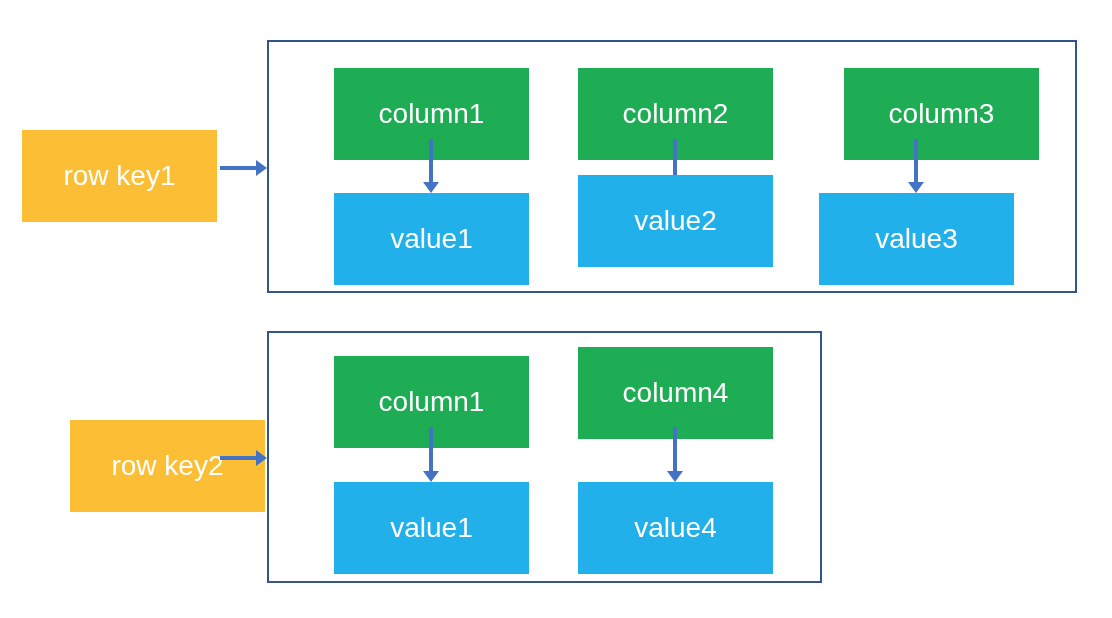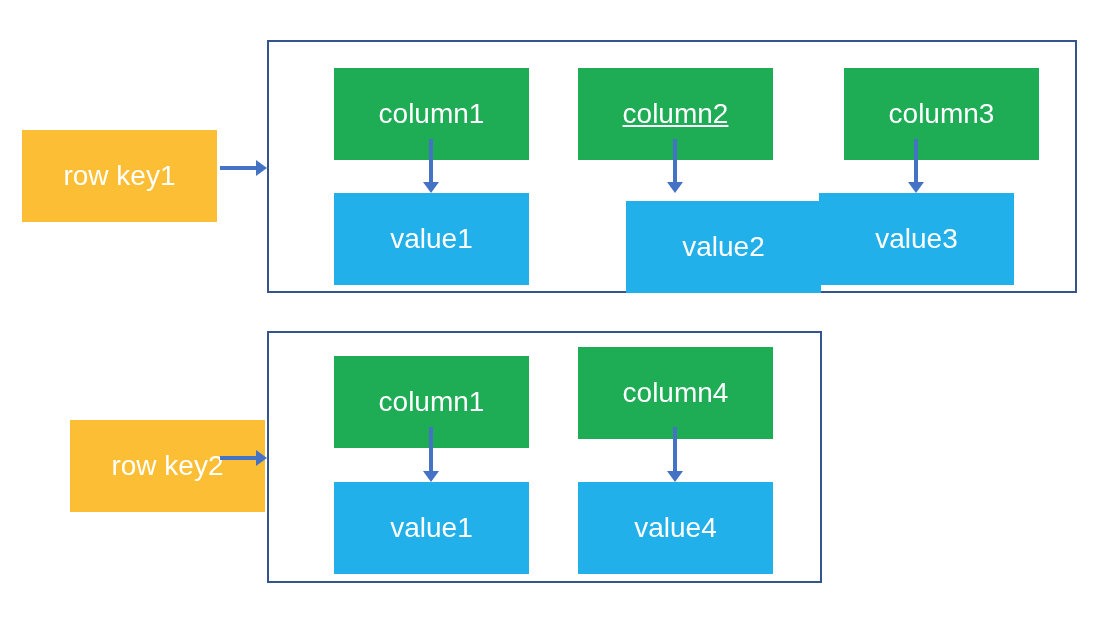--- a/index.html
+++ b/index.html
@@ -86,25 +86,25 @@
   <div class="container-box" style="left:267px; top:40px; width:810px; height:253px;"></div>
 
   <div class="box col-box" style="left:334px; top:68px;">
     <span>column1</span>
   </div>
   <div class="v-arrow" style="left:429px; top:139px; height:43px;"></div>
   <div class="box val-box" style="left:334px; top:193px;">
     <span>value1</span>
   </div>
 
-  <div class="box col-box" style="left:578px; top:68px;text-decoration:underline;">
+  <div class="box col-box" style="left:578px; top:68px;">
     <span>column2</span>
   </div>
   <div class="v-arrow" style="left:673px; top:139px; height:43px;"></div>
-  <div class="box val-box" style="left:578px; top:201px;margin-left:48px;">
+  <div class="box val-box" style="left:578px; top:175px;">
     <span>value2</span>
   </div>
 
   <div class="box col-box" style="left:844px; top:68px;">
     <span>column3</span>
   </div>
   <div class="v-arrow" style="left:914px; top:139px; height:43px;"></div>
   <div class="box val-box" style="left:819px; top:193px;">
     <span>value3</span>
   </div>

